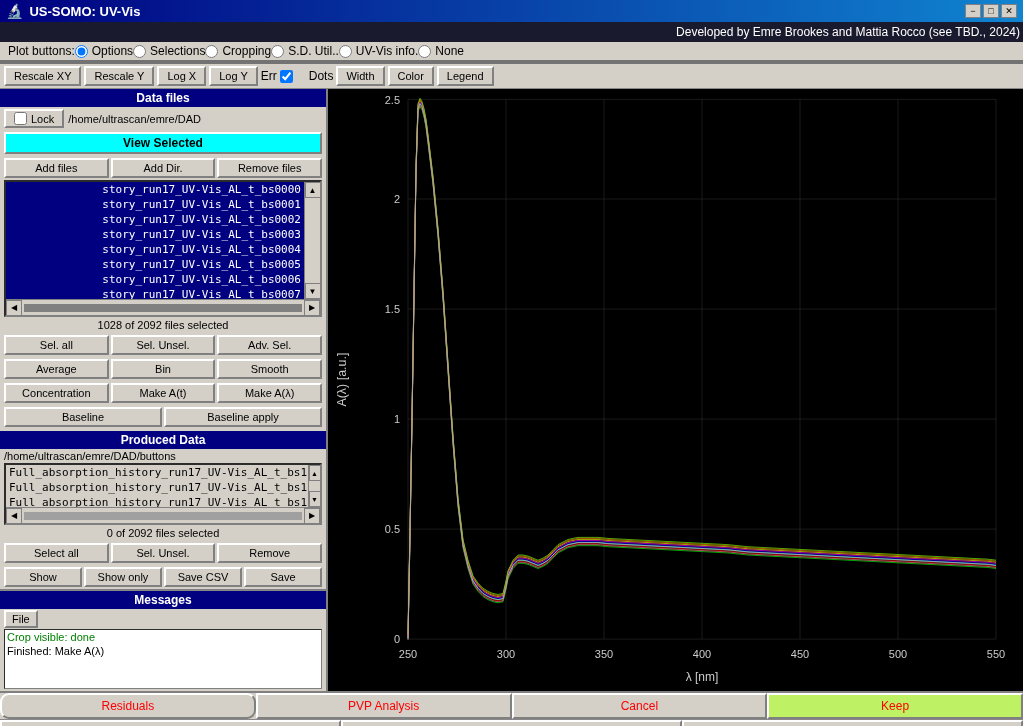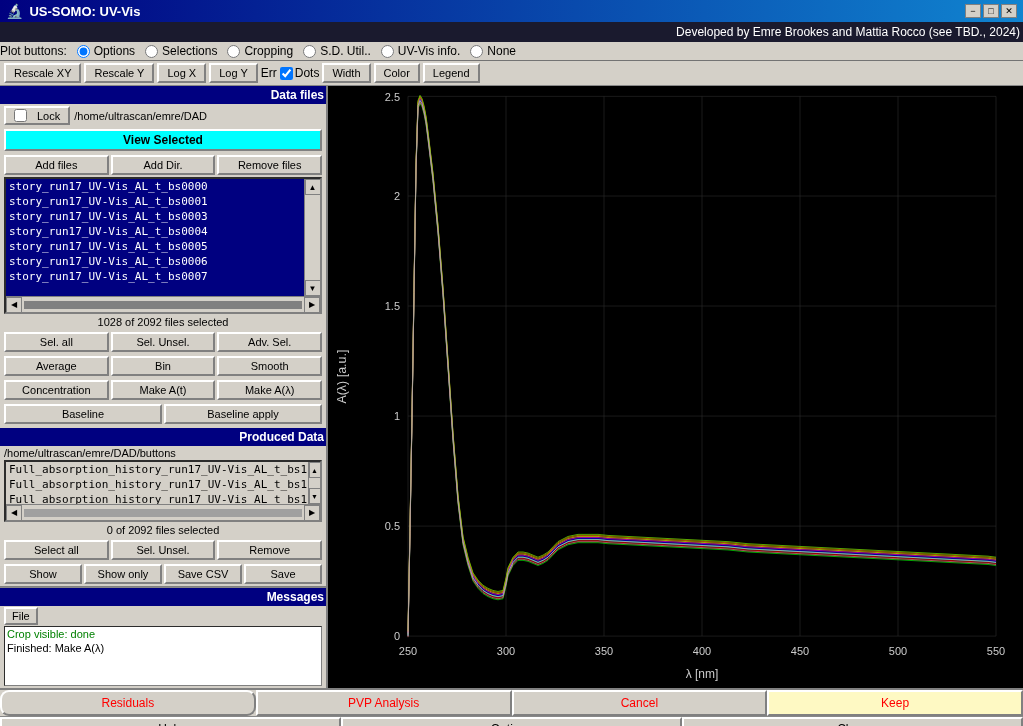--- a/index.html
+++ b/index.html
@@ -8,81 +8,81 @@
       background: #1a1a2e;
       color: white;
       text-align: right;
       padding: 3px;
       font-size: 12px;
     }
     .top-bar {
       display: flex;
       align-items: center;
       background: #d4d0c8;
-      border-bottom: 1px solid #737373;
-      padding: 2px 0;
+      border-bottom: 4px solid #737373;
+      padding: 2px 8px;
       flex-wrap: wrap;
-      gap: 10px;
+      gap: 0;
     }
     .top-bar label { font-size: 12px; }
     .radio-group { display: flex; align-items: center; gap: 4px; }
     .plot-row {
       display: flex;
       align-items: center;
       background: #d4d0c8;
       padding: 2px 4px;
       gap: 3px;
       border-bottom: 1px solid #888;
     }
     .plot-row button {
       background: #d4d0c8;
       border: 2px solid;
       border-color: #fff #808080 #808080 #fff;
       padding: 2px 8px;
       font-size: 11px;
       cursor: pointer;
     }
-    .plot-row .check-label { display: flex; align-items: center; gap: 2px; font-size: 12px; }
+    .plot-row .check-label { display: flex; align-items: center; gap: 16px; font-size: 12px; }
 
     .main-area {
       display: flex;
       height: calc(726px - 14px - 26px - 27px - 27px - 30px);
     }
 
     .left-panel {
       width: 328px;
       min-width: 328px;
       background: #d4d0c8;
       border-right: 2px solid #808080;
       display: flex;
       flex-direction: column;
     }
     .section-header {
       background: #000080;
       color: white;
-      text-align: right;
+      text-align: center;
       padding: 2px;
       font-weight: bold;
       font-size: 12px;
     }
     .lock-row {
       display: flex;
       align-items: center;
       padding: 2px 4px;
       gap: 4px;
       background: #d4d0c8;
     }
     .lock-btn {
       background: #d4d0c8;
       border: 2px solid;
       border-color: #fff #808080 #808080 #fff;
       padding: 1px 8px;
       font-size: 11px;
       cursor: pointer;
-      display: flex; align-items: center; gap: 10px;
+      display: flex; align-items: center; gap: 4px;
     }
     .path-label { font-size: 11px; color: #000; }
     .view-selected-btn {
       background: cyan;
       border: 2px solid;
       border-color: #fff #808080 #808080 #fff;
       width: calc(100% - 8px);
       margin: 2px 4px;
       padding: 2px;
       text-align: center;
@@ -171,21 +171,21 @@
       flex: 1;
       padding: 4px;
       font-size: 12px;
       cursor: pointer;
       border: 2px solid;
       border-color: #fff #808080 #808080 #fff;
     }
     .residuals-btn { color: red; background: #d4d0c8; border-radius: 9px; }
     .pvp-btn { color: red; background: #d4d0c8; }
     .cancel-btn { color: red; background: #d4d0c8; }
-    .keep-btn { color: red; background: #fef9c3; }
+    .keep-btn { color: red; background: #bef264; }
 
     .footer-bar {
       display: flex;
       background: #d4d0c8;
       border-top: 1px solid #888;
     }
     .footer-bar button {
       flex: 1;
       padding: 3px;
       font-size: 12px;
@@ -252,20 +252,21 @@
     }
 
     .file-list-wrapper {
       display: flex;
       flex-direction: column;
       flex: 1;
       margin: 0 4px;
       border: 2px inset #808080;
       background: #000080;
       overflow: hidden;
+      text-align: right;
     }
     .file-list-inner {
       display: flex;
       flex: 1;
       overflow: hidden;
     }
     .file-list-scroll {
       flex: 1;
       overflow: hidden;
       color: white;
@@ -385,20 +386,21 @@
       <button>Add Dir.</button>
       <button class="remove-btn">Remove files</button>
     </div>
 
     <div class="file-list-wrapper">
       <div class="file-list-inner">
         <div class="file-list-scroll">
 
         <div>story_run17_UV-Vis_AL_t_bs0000</div>
             <div>story_run17_UV-Vis_AL_t_bs0001</div>
+            <div>story_run17_UV-Vis_AL_t_bs0002</div>
             <div>story_run17_UV-Vis_AL_t_bs0003</div>
             <div>story_run17_UV-Vis_AL_t_bs0004</div>
             <div>story_run17_UV-Vis_AL_t_bs0005</div>
             <div>story_run17_UV-Vis_AL_t_bs0006</div>
             <div>story_run17_UV-Vis_AL_t_bs0007</div>
           </div>
         <div class="vscroll">
           <div class="vscroll-btn">▲</div>
           <div style="flex:1;background:#808080;margin:2px;"></div>
           <div class="vscroll-btn">▼</div>

